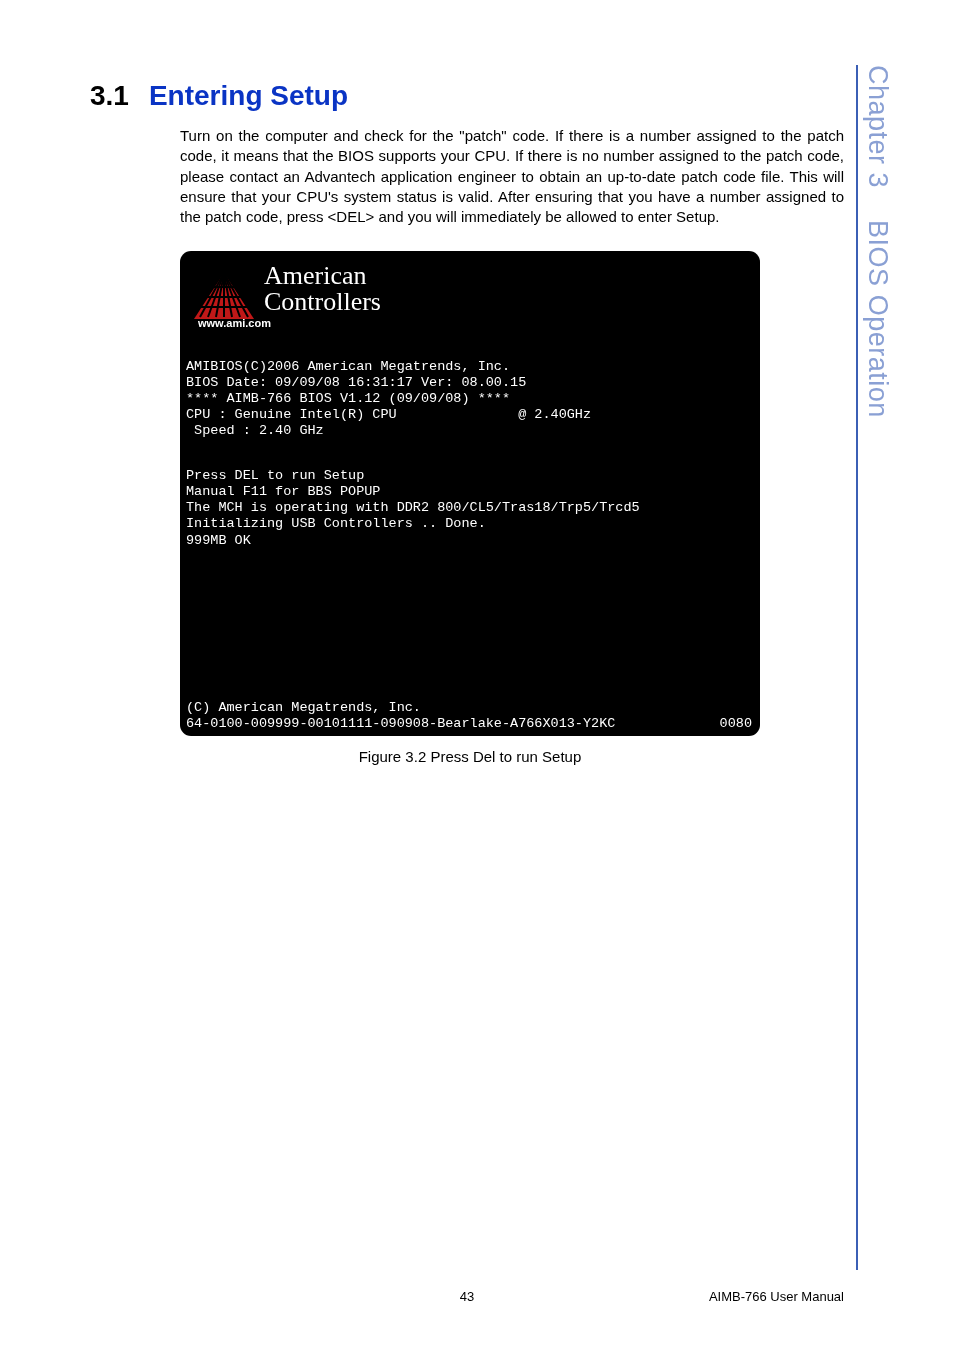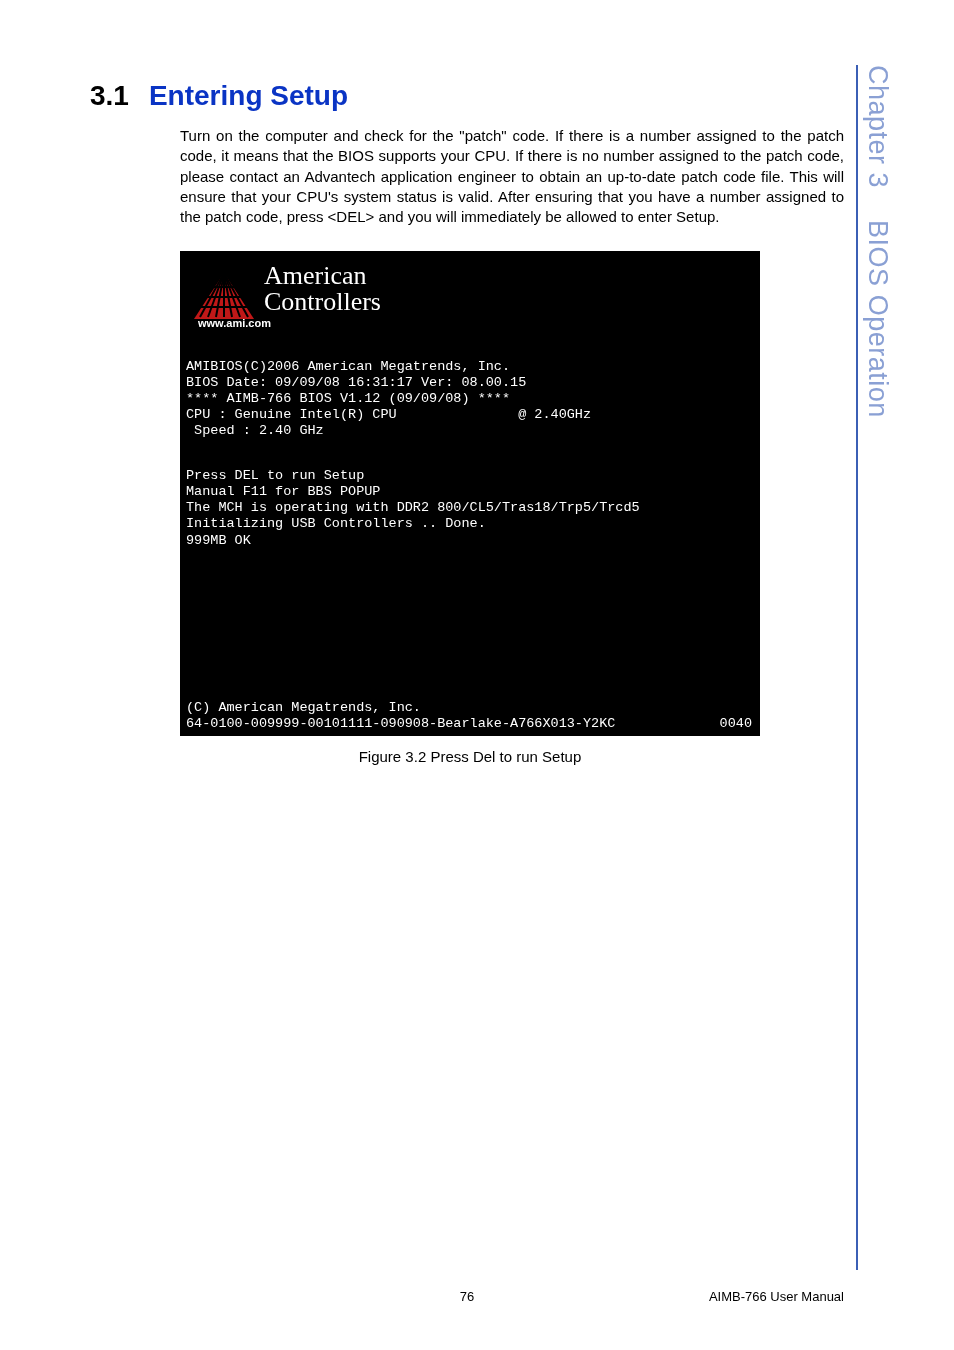--- a/index.html
+++ b/index.html
@@ -68,20 +68,21 @@
       margin-right: 50px;
       width: 580px;
       background: #000;
       padding: 10px 6px 4px 6px;
       font-family: "Courier New", monospace;
       font-size: 13.5px;
       color: #fff;
       line-height: 1.2;
       position: relative;
       height: 485px;
+      border-radius: 11px;
     }
     .logo-block {
       display: flex;
       align-items: center;
       gap: 6px;
       padding: 2px 0 12px 4px;
     }
     .logo-triangle {
       width: 68px;
       height: 52px;
@@ -194,24 +195,24 @@
 <span>Manual F11 for BBS POPUP</span>
 <span>The MCH is operating with DDR2 800/CL5/Tras18/Trp5/Trcd5</span>
 <span>Initializing USB Controllers .. Done.</span>
 <span>999MB OK</span>
 </div>
 
     <div class="bios-footer bios-lines">
 <span>(C) American Megatrends, Inc.</span>
 <span>64-0100-009999-00101111-090908-Bearlake-A766X013-Y2KC</span>
 </div>
-    <div class="bios-coderight">0040</div>
+    <div class="bios-coderight">0080</div>
   </div>
 
   <div class="figure-caption">Figure 3.2 Press Del to run Setup</div>
 
   <div class="page-footer">
     <span></span>
-    <span class="page-num">76</span>
+    <span class="page-num">43</span>
     <span>AIMB-766 User Manual</span>
   </div>
 
 </div>
 
 </body></html>

